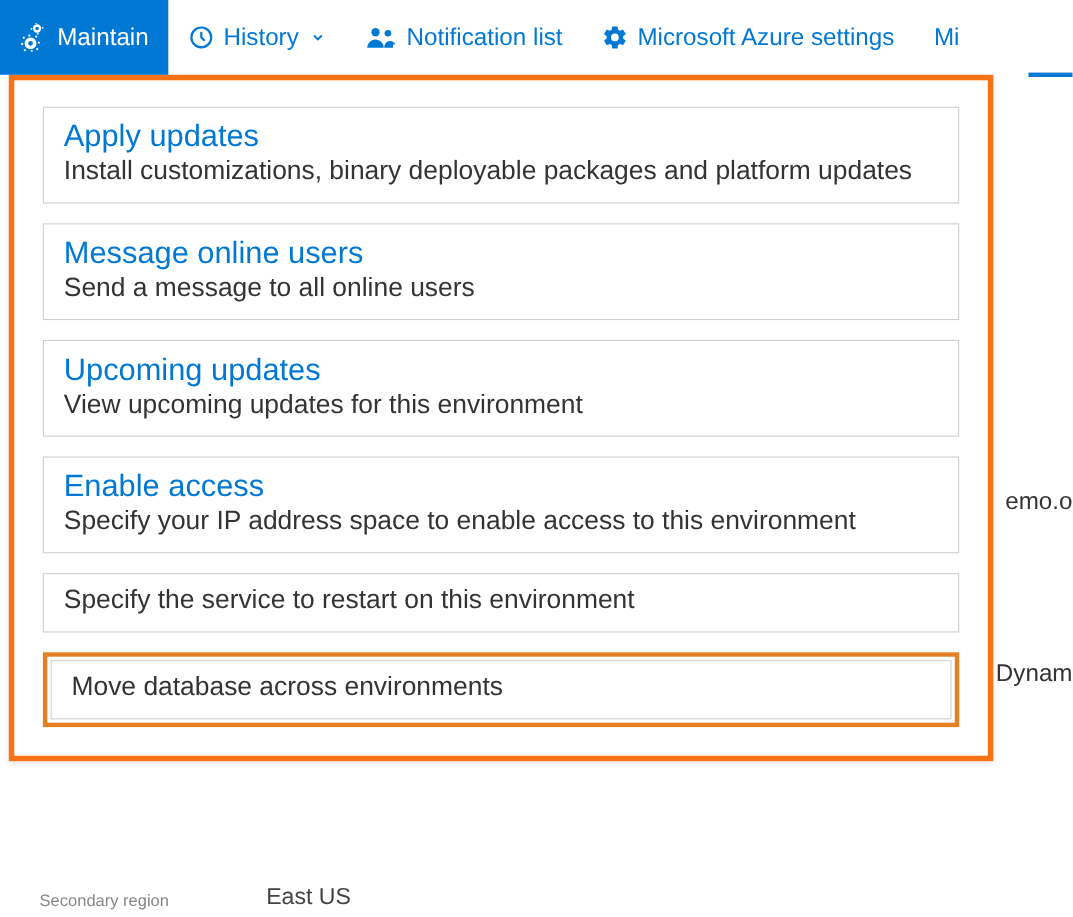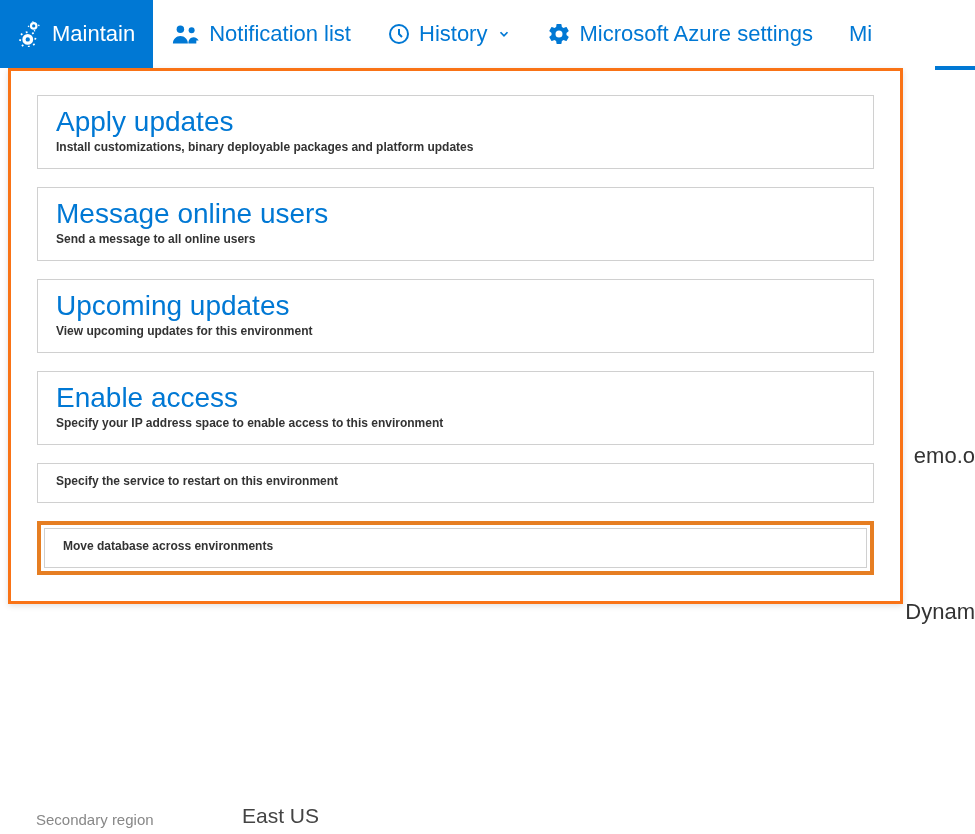--- a/index.html
+++ b/index.html
@@ -55,44 +55,44 @@
       width: 40px;
       height: 4px;
       background: #0078d4;
     }
     .dropdown-panel {
       position: absolute;
       top: 68px;
       left: 8px;
       width: 895px;
       background: #fff;
-      border: 3px solid #f97316;
+      border: 5px solid #f97316;
       box-shadow: 0 2px 6px rgba(0,0,0,0.12);
       padding: 24px 26px 26px 26px;
       z-index: 5;
     }
     .menu-item {
       border: 1px solid #d0d0d0;
       padding: 10px 18px 14px 18px;
       margin-bottom: 18px;
       cursor: pointer;
     }
     .menu-item:last-child {
       margin-bottom: 0;
     }
     .menu-title {
       font-size: 28px;
       font-weight: 400;
       color: #0078d4;
       margin-bottom: 2px;
     }
     .menu-desc {
-      font-size: 12px;
+      font-size: 24px;
       color: #333;
-      font-weight: 700;
+      font-weight: 400;
     }
     .highlight-box {
       border: 4px solid #e67e22;
       padding: 3px;
       margin-bottom: 0;
     }
     .highlight-box .menu-item {
       margin-bottom: 0;
     }
     .background-content {
@@ -134,43 +134,43 @@
     <span class="icon">
       <svg width="26" height="26" viewBox="0 0 24 24" fill="currentColor">
         <path d="M14.5 8a3.5 3.5 0 1 1 0-7 3.5 3.5 0 0 1 0 7zm0-2a1.5 1.5 0 1 0 0-3 1.5 1.5 0 0 0 0 3zM18.5 4.5l1.2.3.3-1.2-1.2-.3-.3 1.2zm-8 0l-1.2-.3-.3 1.2 1.2.3.3-1.2zm4 4l.3 1.2 1.2-.3-.3-1.2-1.2.3zm0-8l-.3-1.2-1.2.3.3 1.2 1.2-.3zM9 22a5 5 0 1 1 0-10 5 5 0 0 1 0 10zm0-3a2 2 0 1 0 0-4 2 2 0 0 0 0 4zM15 17l1.6.4.4-1.6-1.6-.4-.4 1.6zm-12 0l-1.6-.4-.4 1.6 1.6.4.4-1.6zm6 6l.4 1.6 1.6-.4-.4-1.6-1.6.4zm0-12l-.4-1.6-1.6.4.4 1.6 1.6-.4zm4.5 1.5l1.4-.9-.9-1.4-1.4.9.9 1.4zm-9 9l-1.4.9.9 1.4 1.4-.9-.9-1.4zm9 0l.9 1.4 1.4-.9-.9-1.4-1.4.9zm-9-9l-.9-1.4-1.4.9.9 1.4 1.4-.9z"></path>
       </svg>
     </span>
     <span>Maintain</span>
   </div>
 
   <div class="toolbar-item">
     <span class="icon">
+      <svg width="24" height="24" viewBox="0 0 24 24" fill="none" stroke="currentColor" stroke-width="2">
+        <circle cx="12" cy="12" r="9"></circle>
+        <path d="M12 7v5l3 3"></path>
+      </svg>
+    </span>
+    <span>History</span>
+    <span class="icon dropdown-chevron">
+      <svg width="14" height="14" viewBox="0 0 24 24" fill="none" stroke="currentColor" stroke-width="3">
+        <path d="M6 9l6 6 6-6"></path>
+      </svg>
+    </span>
+  </div>
+
+  <div class="toolbar-item">
+    <span class="icon">
       <svg width="30" height="26" viewBox="0 0 32 24" fill="currentColor">
         <circle cx="10" cy="7" r="4"></circle>
         <circle cx="22" cy="8" r="3.2"></circle>
         <path d="M2 22c0-4.4 3.6-8 8-8s8 3.6 8 8H2z"></path>
         <path d="M18.5 22c0-3.5 2.2-6.5 5.5-6.5 2.5 0 4.5 1.5 5.5 3.5h-2.5v3H18.5z"></path>
       </svg>
     </span>
     <span>Notification list</span>
-  </div>
-
-  <div class="toolbar-item">
-    <span class="icon">
-      <svg width="24" height="24" viewBox="0 0 24 24" fill="none" stroke="currentColor" stroke-width="2">
-        <circle cx="12" cy="12" r="9"></circle>
-        <path d="M12 7v5l3 3"></path>
-      </svg>
-    </span>
-    <span>History</span>
-    <span class="icon dropdown-chevron">
-      <svg width="14" height="14" viewBox="0 0 24 24" fill="none" stroke="currentColor" stroke-width="3">
-        <path d="M6 9l6 6 6-6"></path>
-      </svg>
-    </span>
   </div>
 
   <div class="toolbar-item">
     <span class="icon">
       <svg width="24" height="24" viewBox="0 0 24 24" fill="currentColor">
         <path d="M12 15.5A3.5 3.5 0 0 1 8.5 12 3.5 3.5 0 0 1 12 8.5a3.5 3.5 0 0 1 3.5 3.5 3.5 3.5 0 0 1-3.5 3.5m7.43-2.53c.04-.32.07-.64.07-.97 0-.33-.03-.66-.07-1l2.11-1.63c.19-.15.24-.42.12-.64l-2-3.46c-.12-.22-.39-.31-.61-.22l-2.49 1c-.52-.39-1.06-.73-1.69-.98l-.37-2.65A.506.506 0 0 0 14 2h-4c-.25 0-.46.18-.5.42l-.37 2.65c-.63.25-1.17.59-1.69.98l-2.49-1c-.22-.09-.49 0-.61.22l-2 3.46c-.13.22-.07.49.12.64L4.57 11c-.04.34-.07.67-.07 1 0 .33.03.65.07.97l-2.11 1.66c-.19.15-.25.42-.12.64l2 3.46c.12.22.39.3.61.22l2.49-1.01c.52.4 1.06.74 1.69.99l.37 2.65c.04.24.25.42.5.42h4c.25 0 .46-.18.5-.42l.37-2.65c.63-.26 1.17-.59 1.69-.99l2.49 1.01c.22.08.49 0 .61-.22l2-3.46c.12-.22.07-.49-.12-.64l-2.11-1.66Z"></path>
       </svg>
     </span>
     <span>Microsoft Azure settings</span>
   </div>

